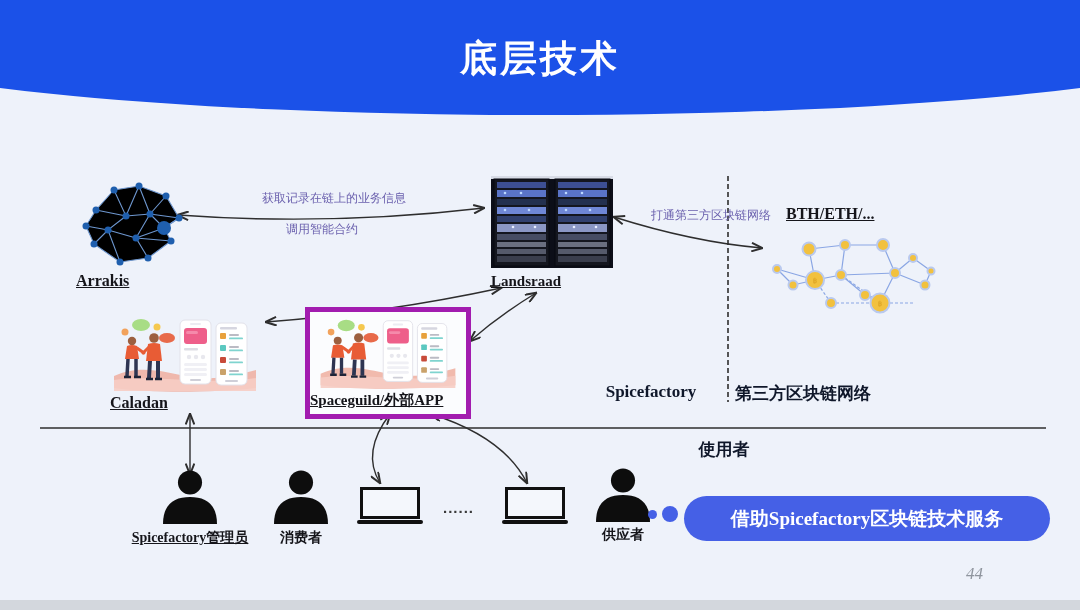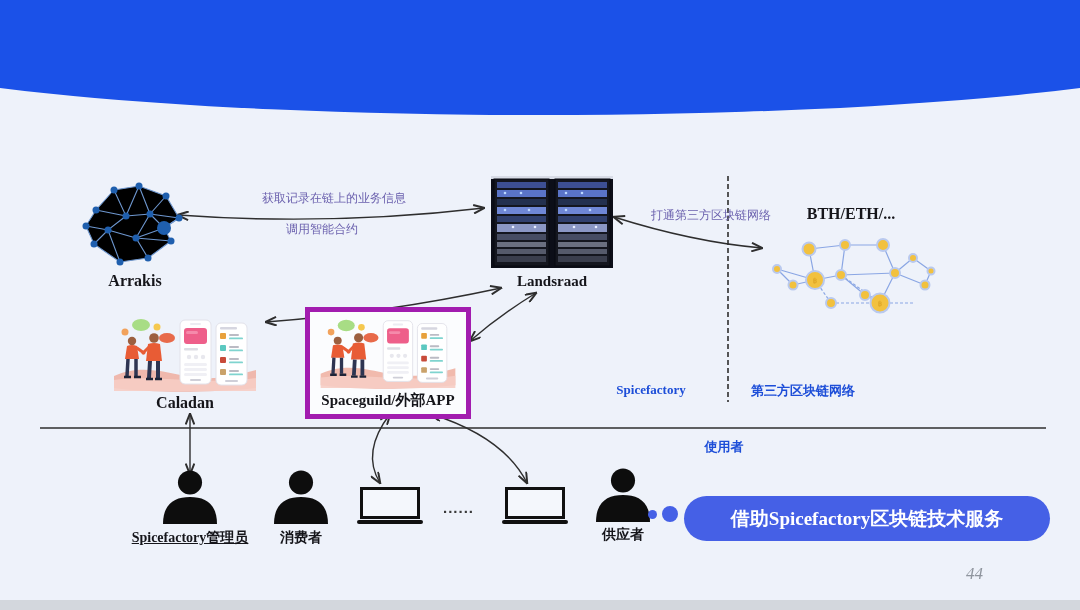--- a/index.html
+++ b/index.html
@@ -6,25 +6,25 @@
   .slide{position:relative;width:1080px;height:610px;overflow:hidden;background:#eef2fa;
          font-family:"Liberation Sans",sans-serif;}
   .abs{position:absolute;}
   
   .header-curve{position:absolute;left:-15%;top:0;width:130%;height:115px;background:#1b51e8;
                 border-radius:0 0 50% 50% / 0 0 75px 75px;}
   .slide-title{position:absolute;top:34px;left:0;width:100%;text-align:center;color:#ffffff;
                font-size:37px;font-weight:bold;letter-spacing:3px;}
   
   .nlbl{position:absolute;font-family:"Liberation Serif","DejaVu Serif",serif;font-weight:600;
-        color:#15151a;text-align:center;white-space:nowrap;}
+        color:#15151a;text-align:left;white-space:nowrap;text-decoration:underline;}
   
   .albl{position:absolute;color:#6b61ae;font-size:12px;white-space:nowrap;transform:translateX(-50%);}
   
-  .zlbl{position:absolute;color:#1d4ed8;font-weight:bold;font-size:13px;white-space:nowrap;
+  .zlbl{position:absolute;color:#0f172a;font-weight:bold;font-size:17px;white-space:nowrap;
         transform:translateX(-50%);font-family:"Liberation Serif","DejaVu Serif",serif;}
   .redbox{position:absolute;left:305px;top:307px;width:166px;height:112px;box-sizing:border-box;
           border:5px solid #a21caf;background:#fbfcfe;}
   .pill{position:absolute;left:684px;top:496px;width:366px;height:45px;border-radius:23px;
         background:#4560e6;color:#fff;font-weight:bold;font-size:19px;line-height:45px;
         text-align:center;font-family:"Liberation Serif","DejaVu Serif",serif;white-space:nowrap;}
   .bluedot{position:absolute;border-radius:50%;background:#4560e6;}
   .laptop{position:absolute;width:66px;}
   .laptop .screen{width:54px;height:26px;border:3px solid #101010;background:#f4f7fc;margin:0 auto;}
   .laptop .base{width:66px;height:4px;background:#101010;border-radius:2px;margin-top:1px;}
@@ -90,20 +90,21 @@
         <rect x="115" y="66" width="13" height="2" rx="1" fill="#cfcfd8"></rect>
       </symbol>
       <symbol id="person-sil" viewBox="0 0 60 56">
         <circle cx="30" cy="13" r="12.5" fill="#0d0d0d"></circle>
         <path d="M2,56 C2,35 14,28 30,28 C46,28 58,35 58,56 Z" fill="#0d0d0d"></path>
       </symbol>
     </defs>
   </svg>
 
   <div class="header-curve"></div>
+  <div class="slide-title">底层技术</div>
 
   <svg class="abs" style="left:0;top:0" width="1080" height="610" viewBox="0 0 1080 610" fill="none">
     <defs>
       <marker id="ah" viewBox="0 0 10 8" refX="9" refY="4" markerWidth="9" markerHeight="7" orient="auto-start-reverse">
         <path d="M0.5,0.5 L9.5,4 L0.5,7.5" fill="none" stroke="#2e2e2e" stroke-width="1.6"></path>
       </marker>
     </defs>
     <g stroke="#2e2e2e" stroke-width="1.4">
       <path d="M178,215 Q330,226 484,208" marker-start="url(#ah)" marker-end="url(#ah)"></path>
       <path d="M614,217 Q693,242 762,248" marker-start="url(#ah)" marker-end="url(#ah)"></path>

